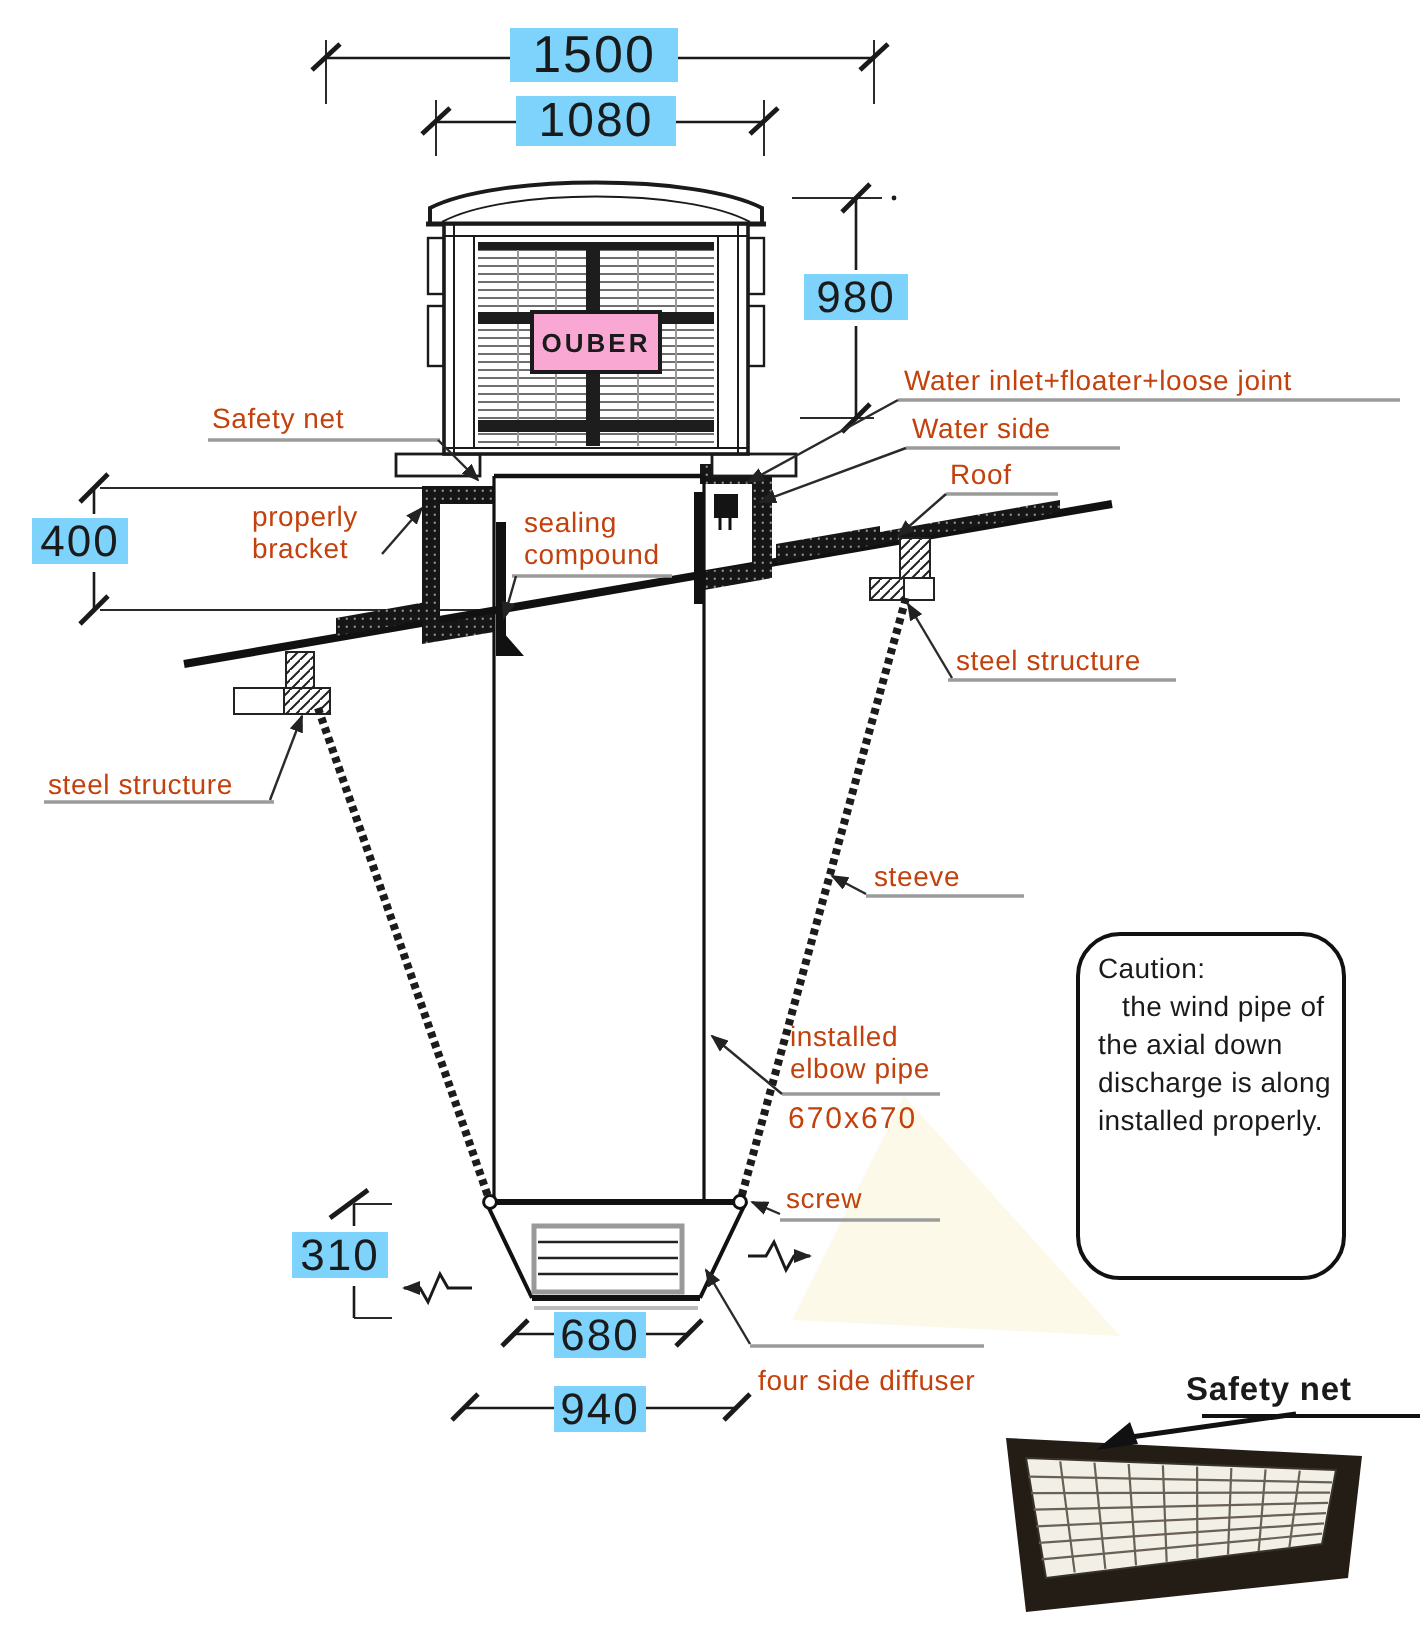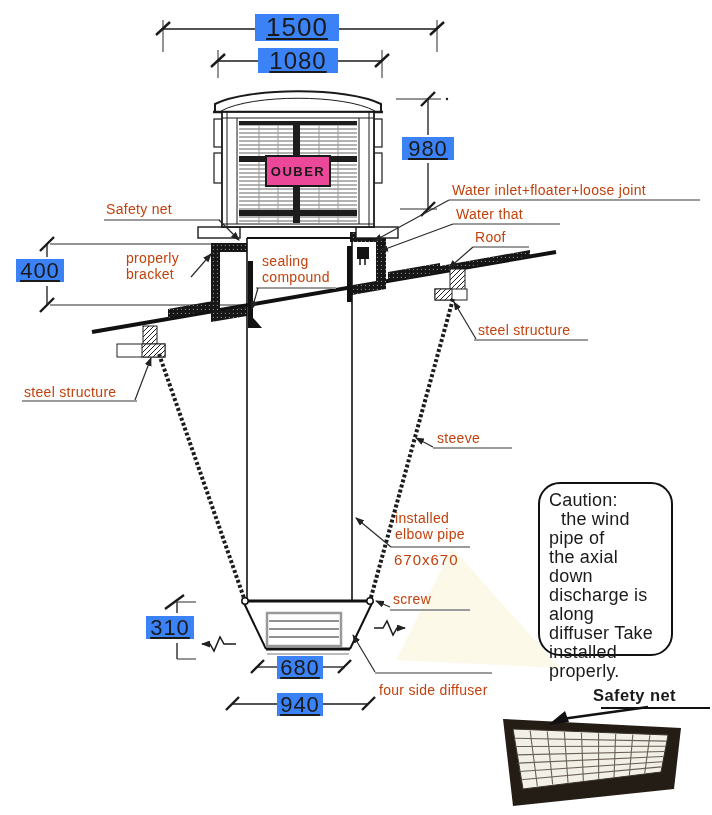--- a/index.html
+++ b/index.html
@@ -1,26 +1,26 @@
 <!DOCTYPE html>
 <html><head>
 <meta charset="utf-8">
 <style>
   html,body{margin:0;padding:0;background:#fff;}
   #stage{position:relative;width:712px;height:815px;background:#fff;overflow:hidden;
          font-family:"Liberation Sans",sans-serif;color:#1a1a1a;}
   #stage svg{position:absolute;left:0;top:0;}
   .lbl{position:absolute;font-size:14px;line-height:16px;color:#c2410c;white-space:nowrap;letter-spacing:.3px;}
-  .dim{position:absolute;font-size:22px;color:#1a1a1a;text-align:center;letter-spacing:1px;background:#3b82f6;line-height:1.05;text-decoration:underline;}
+  .dim{position:absolute;font-size:22px;color:#1a1a1a;text-align:center;letter-spacing:1px;background:#7dd3fc;line-height:1.05;}
   .dim.big{font-size:26px;}
-  .brand-box{position:absolute;left:265px;top:155px;width:62px;height:28px;background:#ec4899;
+  .brand-box{position:absolute;left:265px;top:155px;width:62px;height:28px;background:#f9a8d4;
              border:2px solid #1a1a1a;display:flex;align-items:center;justify-content:center;
              font-size:13px;font-weight:bold;letter-spacing:1.5px;}
-  .caution{position:absolute;left:538px;top:482px;width:135px;height:174px;border:2.6px solid #111;
-           border-radius:22px;box-sizing:border-box;padding:7px 5px 0 9px;font-size:18px;line-height:19px;
+  .caution{position:absolute;left:538px;top:466px;width:135px;height:174px;border:2.6px solid #111;
+           border-radius:22px;box-sizing:border-box;padding:7px 5px 0 9px;font-size:14px;line-height:19px;
            letter-spacing:.2px;background:#fff;}
   .caution .c-line.first{text-indent:12px;}
   .net-label{position:absolute;left:593px;top:686px;font-size:16.5px;font-weight:bold;letter-spacing:.4px;}
 </style>
 </head>
 <body>
 
 <div id="stage">
 
 <svg width="712" height="815" viewBox="0 0 712 815">
@@ -279,36 +279,35 @@
 <div class="lbl" style="left:106px;top:201px;">Safety net</div>
 <div class="lbl" style="left:126px;top:250px;">
   <div>properly</div>
   <div>bracket</div>
 </div>
 <div class="lbl" style="left:262px;top:253px;">
   <div>sealing</div>
   <div>compound</div>
 </div>
 <div class="lbl" style="left:452px;top:182px;">Water inlet+floater+loose joint</div>
-<div class="lbl" style="left:456px;top:206px;">Water that</div>
+<div class="lbl" style="left:456px;top:206px;">Water side</div>
 <div class="lbl" style="left:475px;top:229px;">Roof</div>
 <div class="lbl" style="left:24px;top:384px;">steel structure</div>
 <div class="lbl" style="left:478px;top:322px;">steel structure</div>
 <div class="lbl" style="left:437px;top:430px;">steeve</div>
 <div class="lbl" style="left:395px;top:510px;">
   <div>installed</div>
   <div>elbow pipe</div>
 </div>
 <div class="lbl" style="left:394px;top:552px;font-size:15px;letter-spacing:1px;">670x670</div>
 <div class="lbl" style="left:393px;top:591px;">screw</div>
 <div class="lbl" style="left:379px;top:682px;text-align:right;">four side diffuser</div>
 <div class="net-label">Safety net</div>
 
 <div class="caution">
   <div class="c-line">Caution:</div>
   <div class="c-line first">the wind pipe of</div>
   <div class="c-line">the axial down</div>
   <div class="c-line">discharge is along</div>
-  <div class="c-line">diffuser Take</div>
   <div class="c-line">installed properly.</div>
 </div>
 
 </div>
 
 </body></html>

